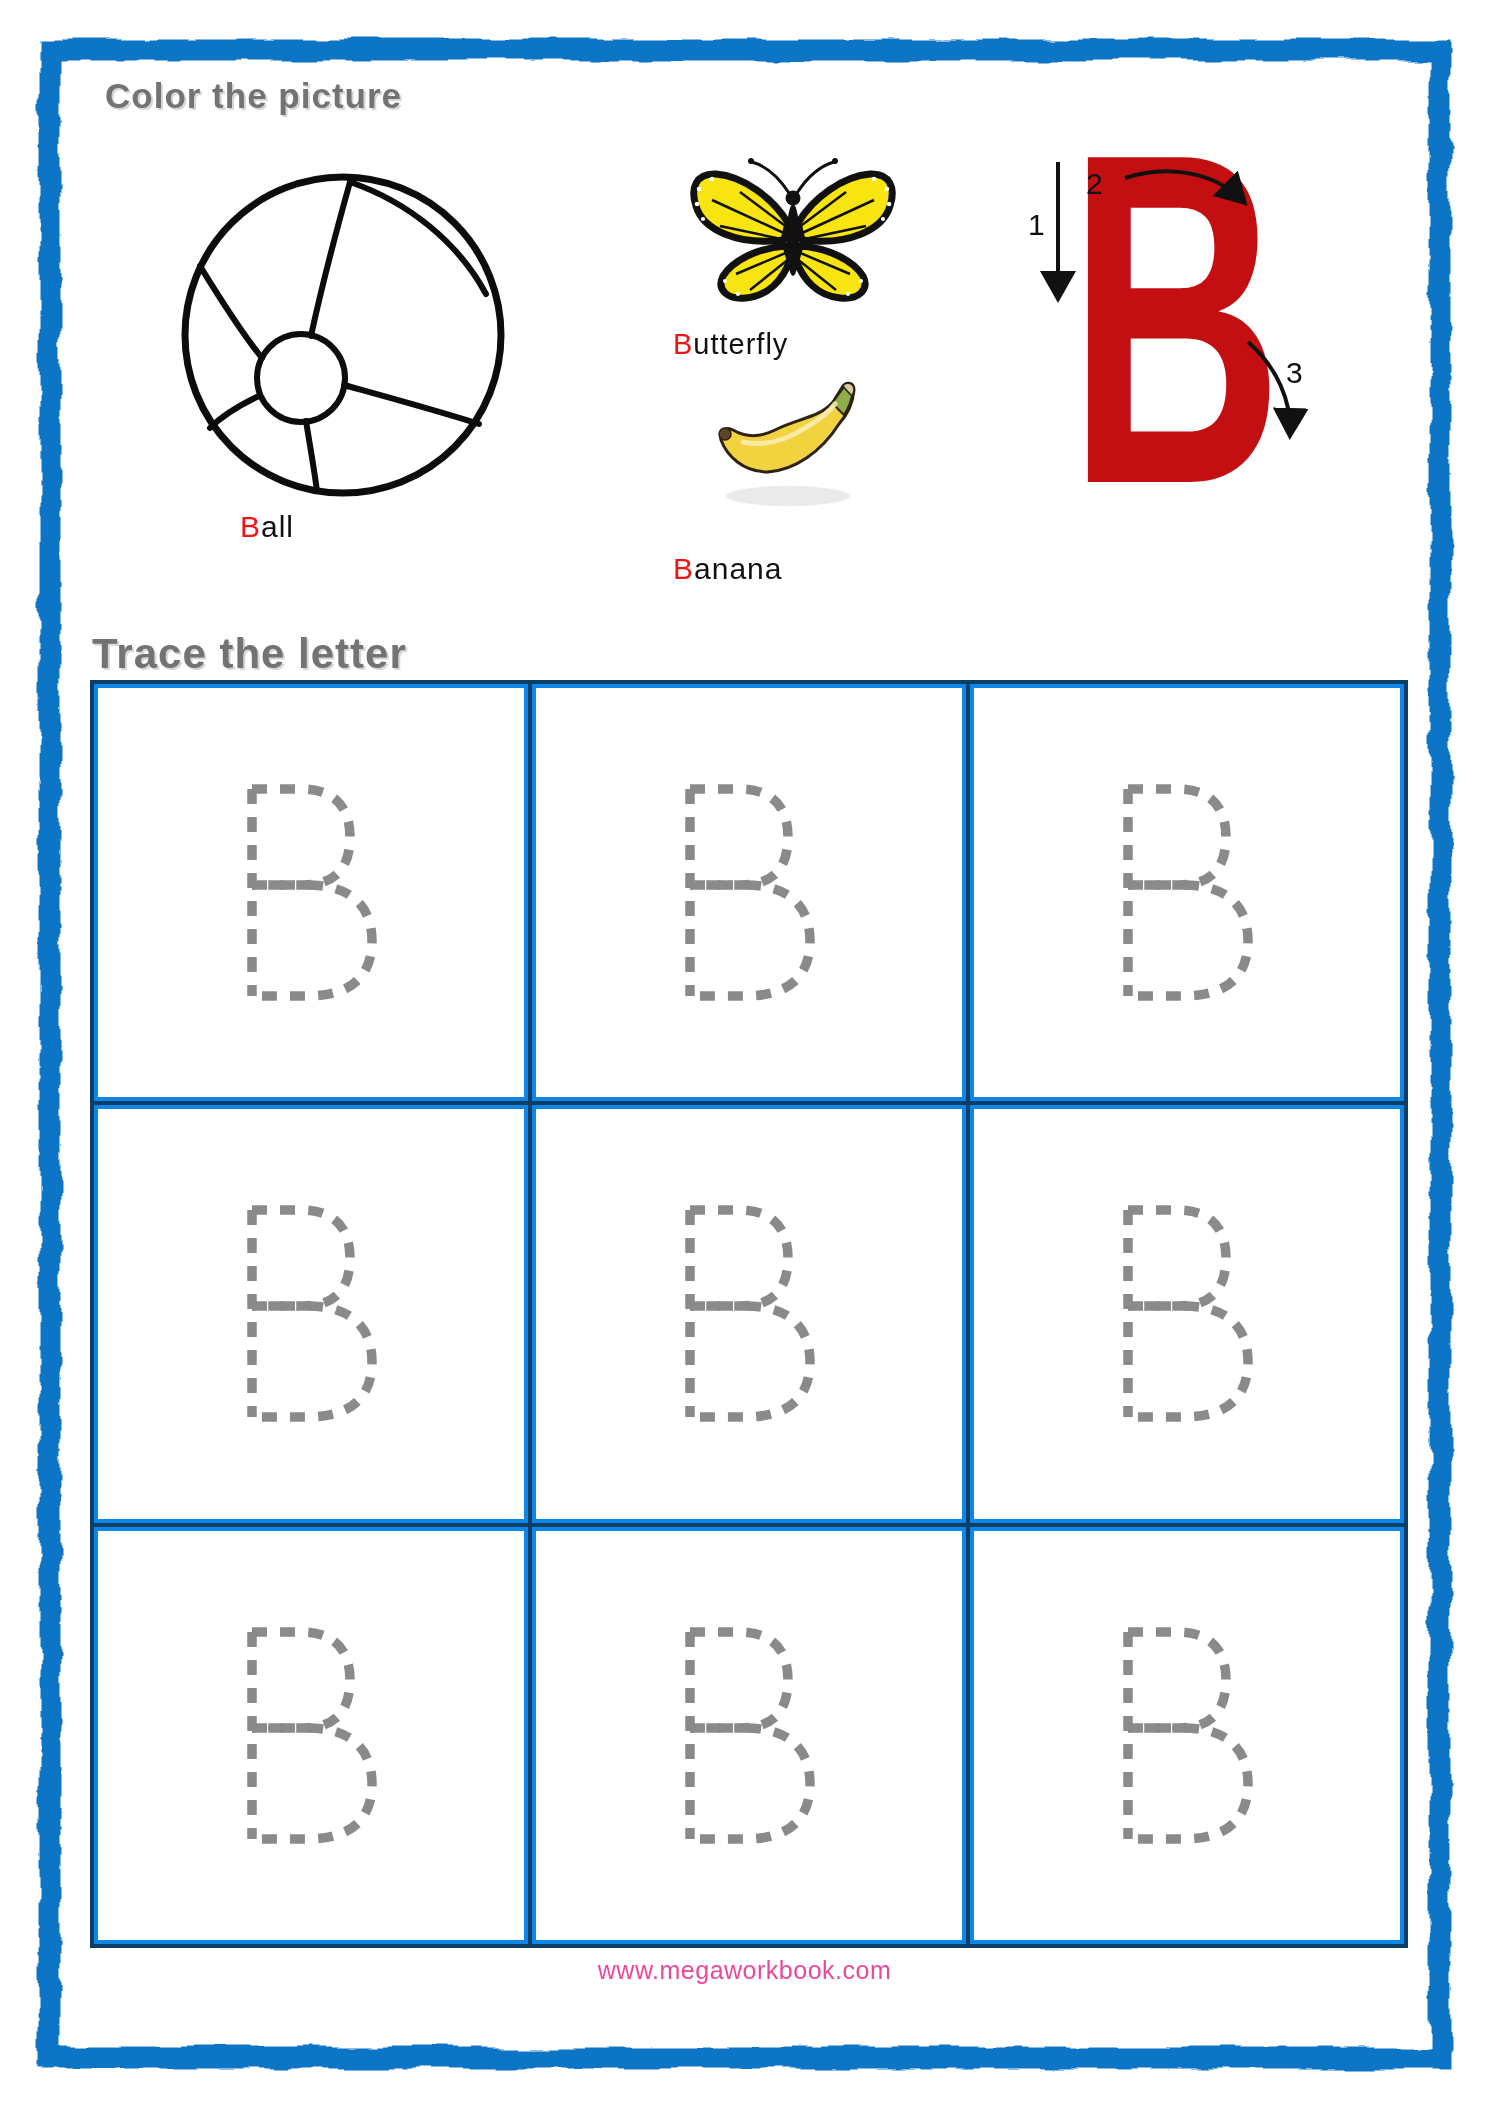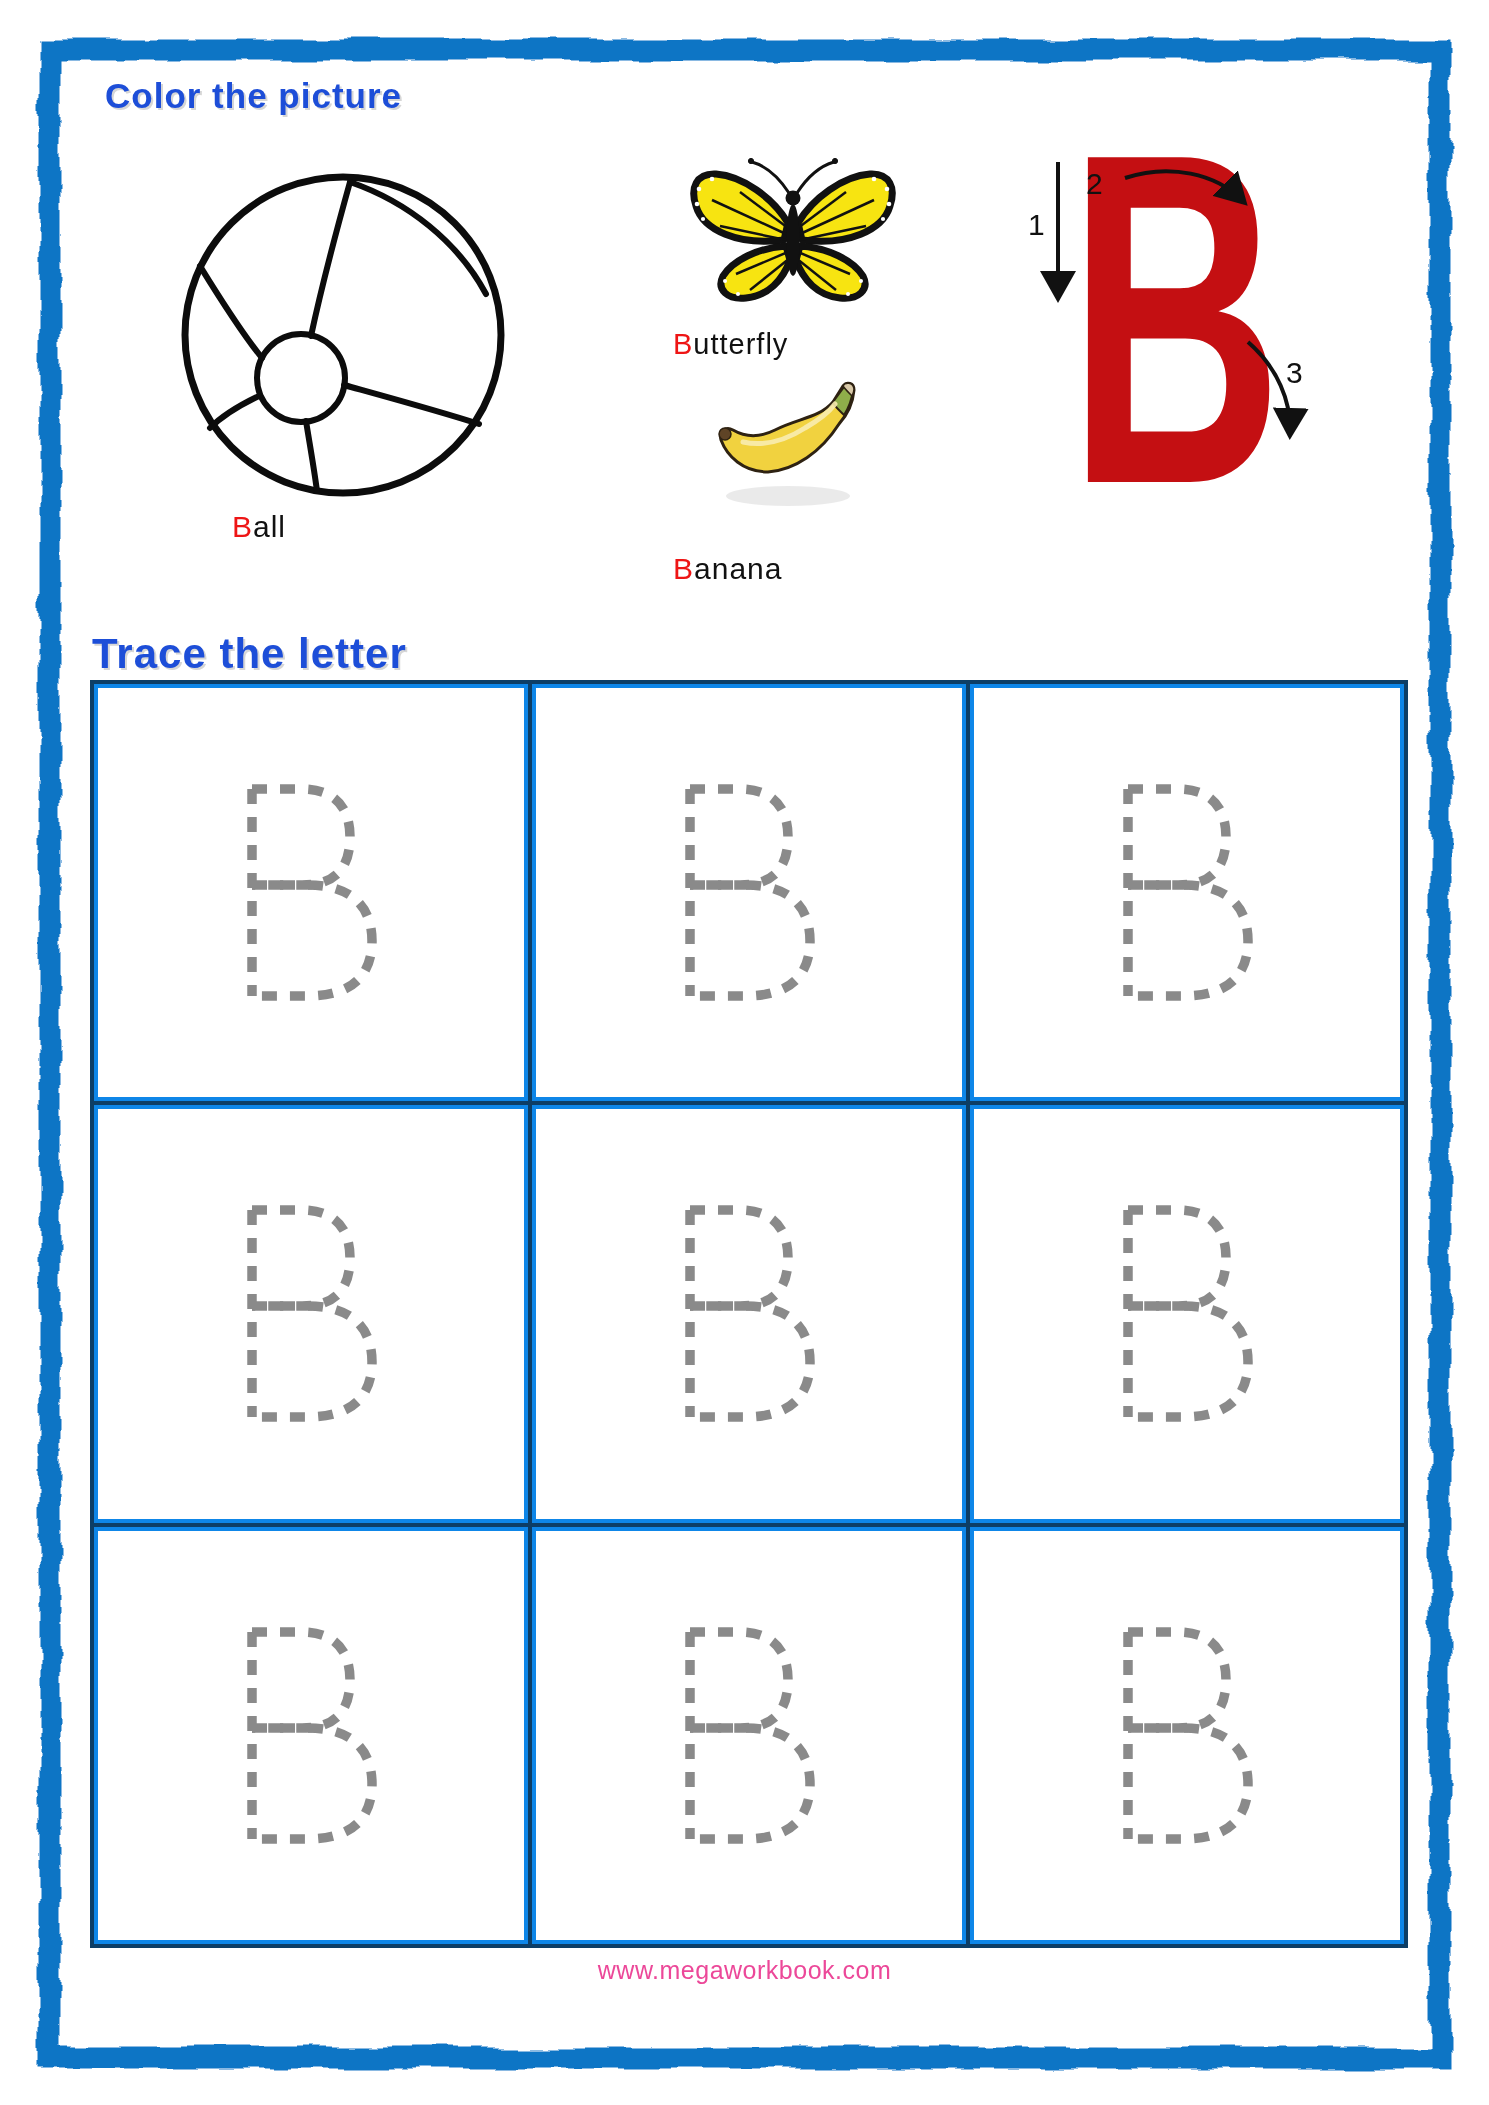--- a/index.html
+++ b/index.html
@@ -1,19 +1,19 @@
 <!DOCTYPE html>
 <html><head>
 <meta charset="utf-8">
 <style>
   html,body{margin:0;padding:0;background:#fff;}
   #page{position:relative;width:1489px;height:2105px;background:#ffffff;
         font-family:"Liberation Sans",sans-serif;overflow:hidden;}
   .abs{position:absolute;}
-  .heading{color:#1d4ed8;font-weight:700;font-size:35px;letter-spacing:1px;
+  .heading{color:#737373;font-weight:700;font-size:35px;letter-spacing:1px;
            text-shadow:2px 2px 0 #d6d6d6;}
   .itemlabel{font-size:30px;color:#111;letter-spacing:1px;white-space:nowrap;}
   .itemlabel .init{color:#ee1515;}
   
   #big-letter{font-size:472px;font-weight:700;color:#c40f12;line-height:0.75;
               transform:scaleX(0.63);transform-origin:left top;}
   
   #trace-grid{left:90px;top:680px;width:1318px;height:1268px;
               display:grid;grid-template-columns:1fr 1fr 1fr;grid-template-rows:1fr 1fr 1fr;
               background:#0d3e66;border:4px solid #0d3e66;grid-gap:4px;box-sizing:border-box;}
@@ -44,21 +44,21 @@
       <circle cx="123" cy="208" r="44" stroke-width="6"></circle>
       <path d="M133,166 C145,110 160,55 172,12" stroke-width="6"></path>
       <path d="M172,12 C230,32 280,72 308,124" stroke-width="6"></path>
       <path d="M84,188 C60,158 38,122 22,96" stroke-width="6"></path>
       <path d="M81,226 C60,236 44,246 32,258" stroke-width="6"></path>
       <path d="M128,251 C132,276 136,298 139,321" stroke-width="6"></path>
       <path d="M166,215 C220,230 264,242 301,254" stroke-width="6"></path>
     </g>
   </svg>
 
-  <div class="abs itemlabel" style="left:232px;top:510px;width:200px;"><span class="init">B</span><span>all</span></div>
+  <div class="abs itemlabel" style="left:240px;top:510px;width:200px;"><span class="init">B</span><span>all</span></div>
 
   <svg class="abs" style="left:678px;top:148px;" width="230" height="170" viewBox="0 0 230 170">
     <g stroke="#111" stroke-linejoin="round">
       <path d="M111,45 C100,28 88,18 74,14" fill="none" stroke-width="3"></path>
       <path d="M119,45 C130,28 142,18 156,14" fill="none" stroke-width="3"></path>
       <circle cx="73" cy="13" r="2.6" fill="#111"></circle>
       <circle cx="157" cy="13" r="2.6" fill="#111"></circle>
       <path d="M120,75 C135,50 165,28 192,26 C212,25 218,40 212,58 C205,82 170,98 124,92 Z" fill="#f7e411" stroke-width="7"></path>
       <path d="M110,75 C95,50 65,28 38,26 C18,25 12,40 18,58 C25,82 60,98 106,92 Z" fill="#f7e411" stroke-width="7"></path>
       <path d="M122,98 C150,100 175,112 185,128 C192,142 180,152 162,150 C140,148 125,132 118,112 Z" fill="#f7e411" stroke-width="7"></path>

